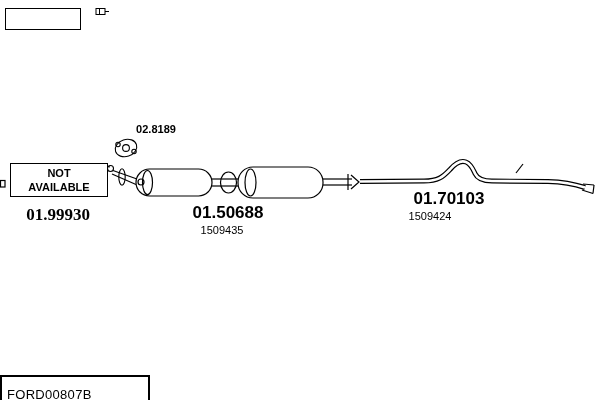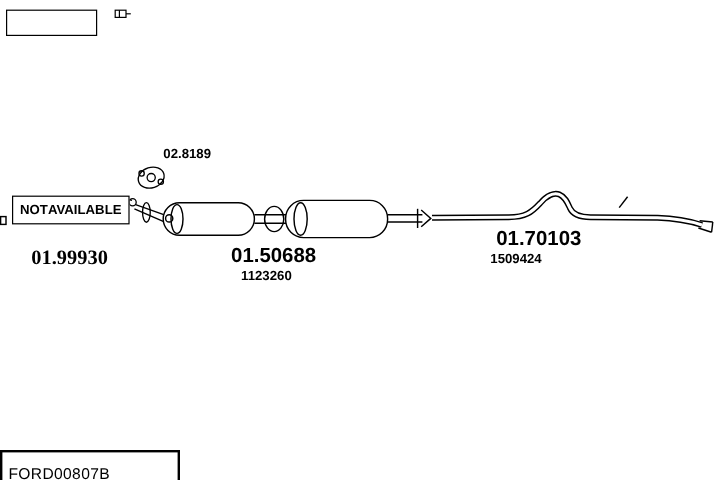--- a/index.html
+++ b/index.html
@@ -20,31 +20,31 @@
     left:5px; top:8px; width:76px; height:22px;
     border:1px solid #000; background:#fff;
   }
 
   #gasketLabel {
     left:94px; top:123px; width:54px;
     font-size:11px; font-weight:bold; text-align:center;margin-left:35px;
   }
 
   #naBox {
-    left:10px; top:163px; width:98px; height:24px;
+    left:10px; top:163px; width:98px; height:34px;
     border:1px solid #000; background:#fff;
-    display:flex; flex-direction:row; align-items:center; justify-content:center;
+    display:flex; flex-direction:column; align-items:center; justify-content:center;
     font-size:11px; font-weight:bold; line-height:14px; text-align:center;
   }
 
   .part-number {
     font-size:17px; font-weight:bold; text-align:center; white-space:nowrap;
   }
   .ref-number {
-    font-size:11px; font-weight:bold; text-align:center; white-space:nowrap;
+    font-size:11px; font-weight:normal; text-align:center; white-space:nowrap;
   }
 
   #pnFront  { left:2px;   top:205px; width:112px;font-family:Liberation Serif, serif; }
   #pnMiddle { left:169px; top:203px; width:118px; }
   #refMiddle{ left:163px; top:224px; width:118px; }
   #pnRear   { left:390px; top:189px; width:118px; }
   #refRear  { left:371px; top:210px; width:118px; }
 
   #footerBox {
     left:0px; top:375px; width:150px; height:39px;
@@ -125,21 +125,21 @@
 
   <div class="abs" id="naBox">
     <span>NOT</span>
     <span>AVAILABLE</span>
   </div>
 
   <div class="abs part-number" id="pnFront">01.99930</div>
 
   <div class="abs part-number" id="pnMiddle">01.50688</div>
 
-  <div class="abs ref-number" id="refMiddle">1123260</div>
+  <div class="abs ref-number" id="refMiddle">1509435</div>
 
   <div class="abs part-number" id="pnRear">01.70103</div>
 
   <div class="abs ref-number" id="refRear">1509424</div>
 
   <div class="abs" id="footerBox">
     <span>FORD00807B</span>
   </div>
 
 </div>

